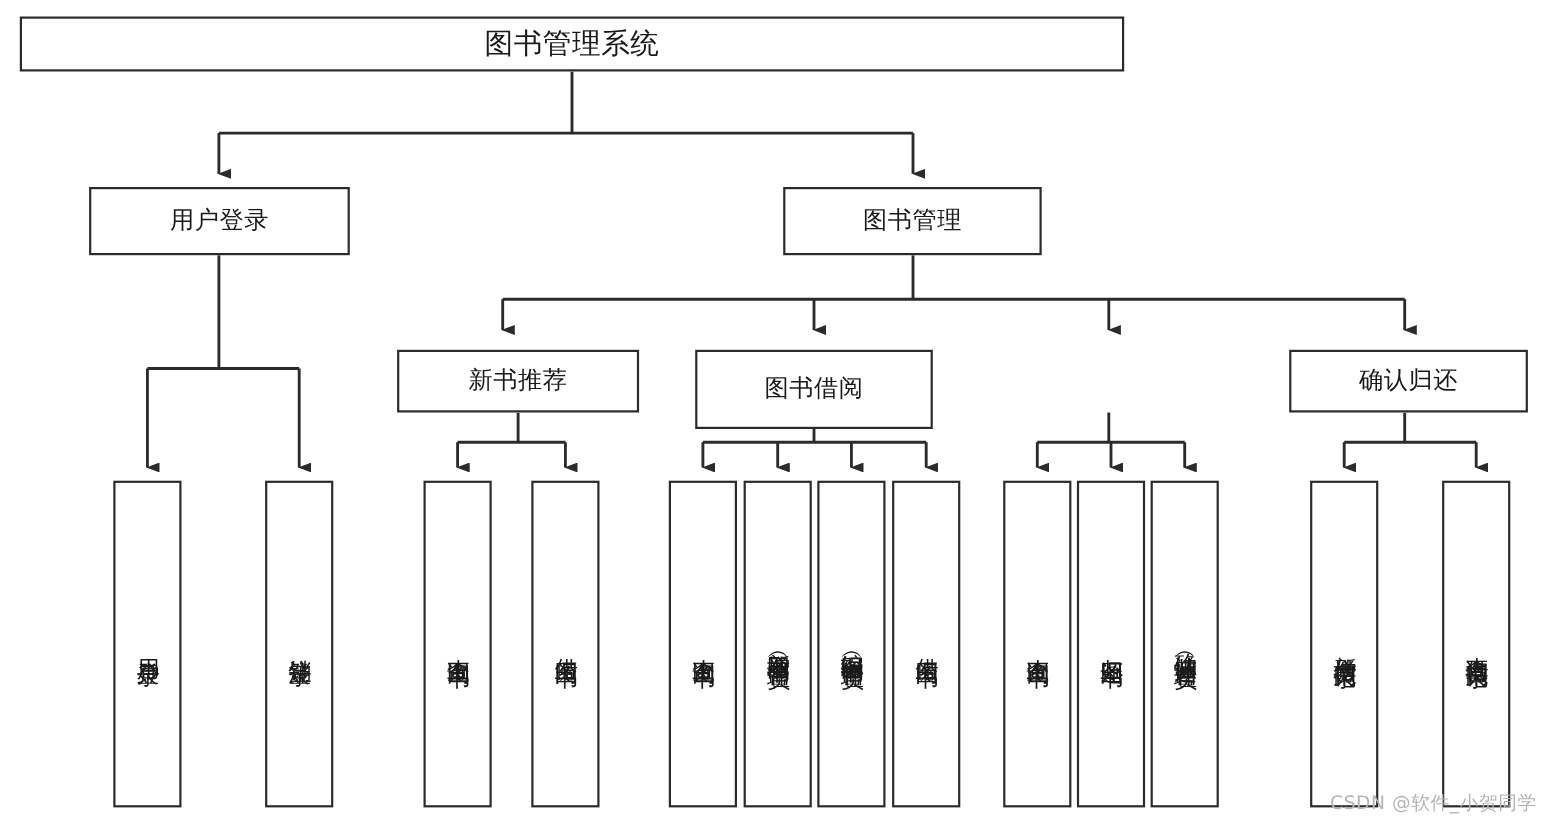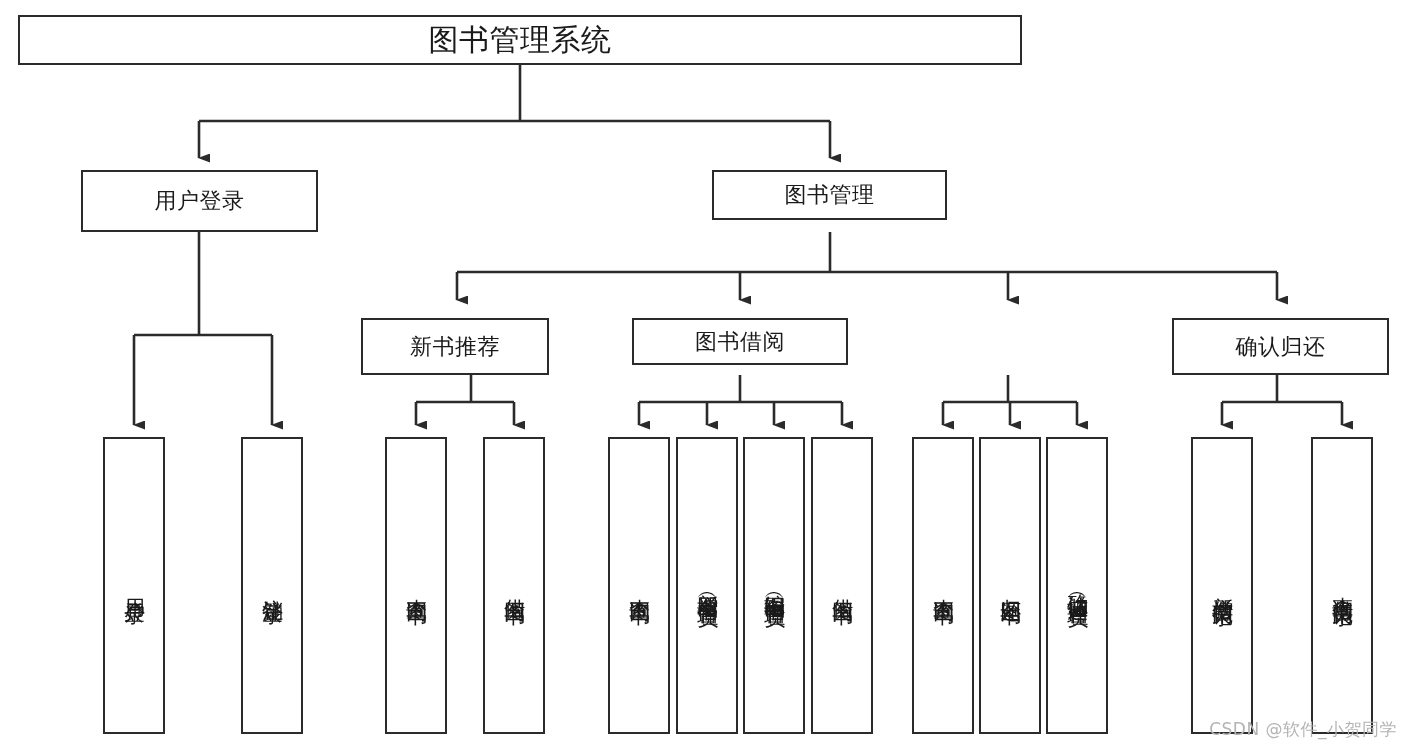--- a/index.html
+++ b/index.html
@@ -38,21 +38,21 @@
   .node-label {
     text-align: center;
     line-height: 1.18;
     white-space: nowrap;
     letter-spacing: 0.5px;
   }
   .node-h .node-label {
     font-size: 22px;
   }
   .node-root .node-label {
-    font-size: 30px;
+    font-size: 26px;
   }
   .node-v {
     align-items: center;
     justify-content: center;
   }
   .node-v .node-label {
     writing-mode: vertical-rl;
     text-orientation: upright;
     font-size: 21px;
     line-height: 1.12;
@@ -130,28 +130,28 @@
     </g>
   </svg>
 
   <div class="node node-h node-root" style="left:18px; top:15px; width:1004px; height:50px;">
     <span class="node-label">图书管理系统</span>
   </div>
 
   <div class="node node-h" style="left:81px; top:170px; width:237px; height:62px;">
     <span class="node-label">用户登录</span>
   </div>
-  <div class="node node-h" style="left:712px; top:170px; width:235px; height:50px;">
+  <div class="node node-h" style="left:712px; top:170px; width:235px; height:62px;">
     <span class="node-label">图书管理</span>
   </div>
 
-  <div class="node node-h" style="left:361px; top:318px; width:188px; height:57px;">
+  <div class="node node-h" style="left:361px; top:318px; width:220px; height:57px;">
     <span class="node-label">新书推荐</span>
   </div>
-  <div class="node node-h" style="left:632px; top:318px; width:216px; height:47px;">
+  <div class="node node-h" style="left:632px; top:318px; width:216px; height:72px;">
     <span class="node-label">图书借阅</span>
   </div>
   <div class="node node-h" style="left:1172px; top:318px; width:217px; height:57px;">
     <span class="node-label">确认归还</span>
   </div>
 
   <div class="node node-v" style="left:103px; top:437px; width:62px; height:297px;">
     <span class="node-label">用户登录</span>
   </div>
   <div class="node node-v" style="left:241px; top:437px; width:62px; height:297px;">

